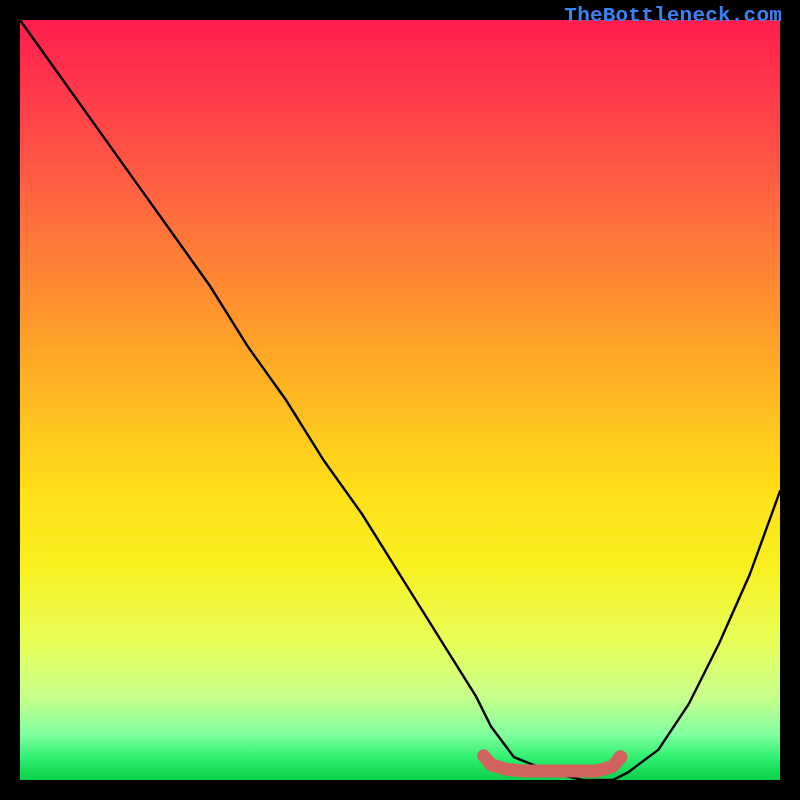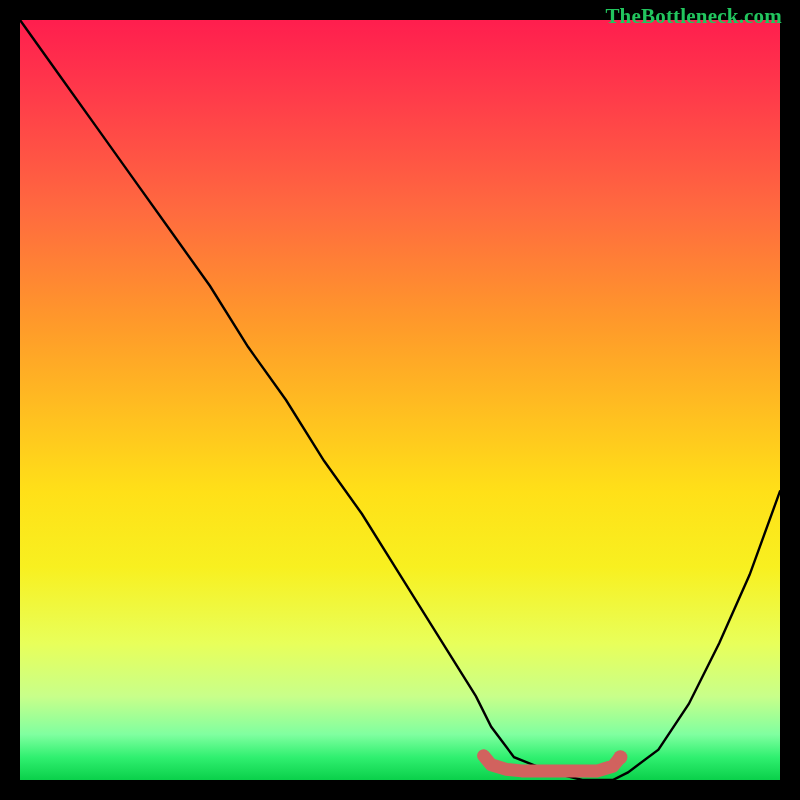--- a/index.html
+++ b/index.html
@@ -28,24 +28,24 @@
       #c8ff8a 89%,
       #80ffa0 94%,
       #30f070 97%,
       #0ad04a 100%
     );
   }
   .watermark {
     position: absolute;
     top: 4px;
     right: 18px;
-    font-family: Liberation Serif, serif;
+    font-family: Liberation Mono, monospace;
     font-size: 21px;
     font-weight: 600;
-    color: #22c55e;
+    color: #3b82f6;
     letter-spacing: 0.2px;
   }
   svg.curve {
     position: absolute;
     left: 0; top: 0;
     width: 760px;
     height: 760px;
     overflow: visible;
   }
 </style>

